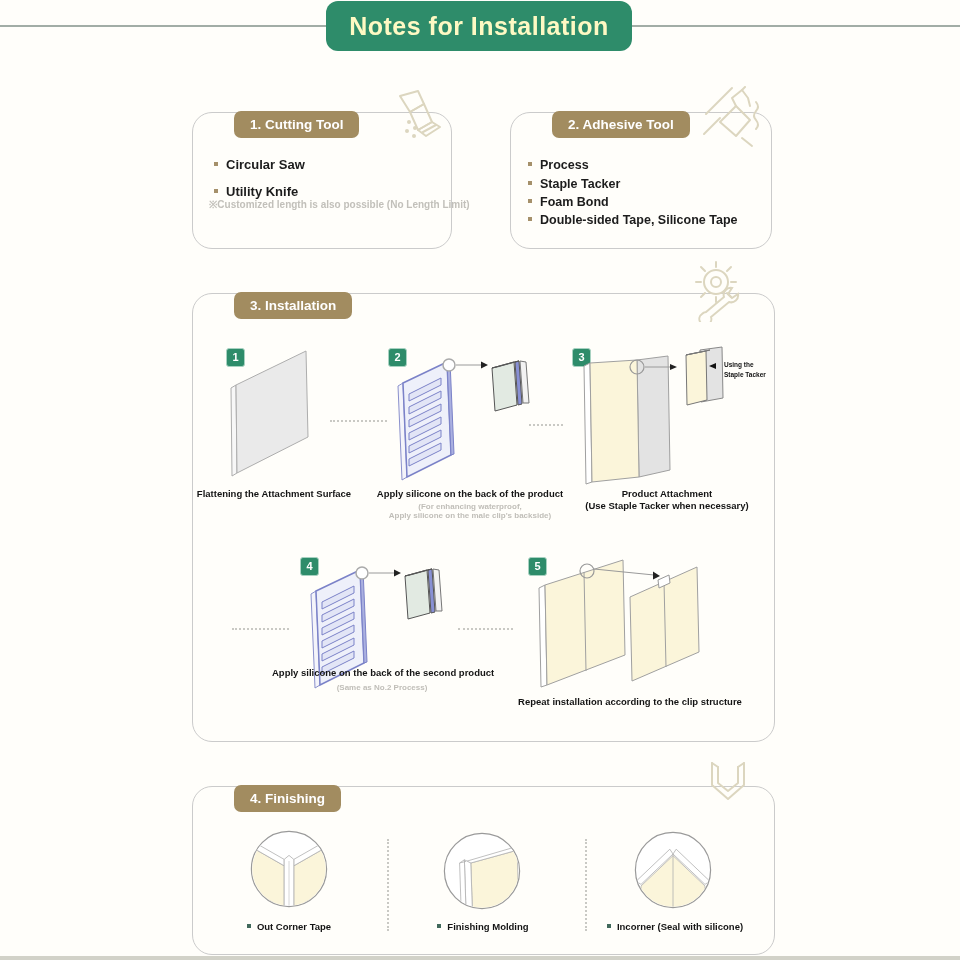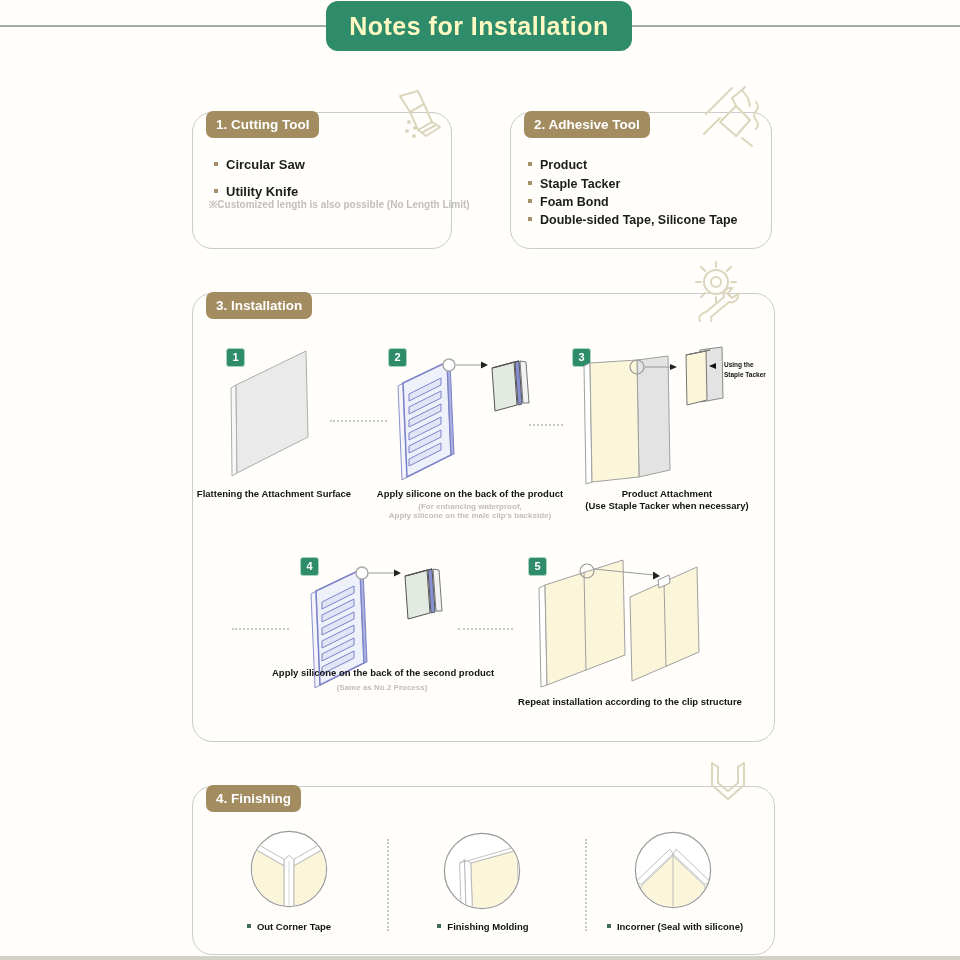--- a/index.html
+++ b/index.html
@@ -4,22 +4,22 @@
 <style>
   html,body{margin:0;padding:0;}
   body{width:960px;height:960px;background:#fffefa;font-family:"Liberation Sans",sans-serif;position:relative;overflow:hidden;}
   .abs{position:absolute;}
   
   .title-rule{top:25px;left:0;width:960px;height:2px;background:#a2ada6;}
   .page-title{left:326px;top:1px;width:306px;height:50px;background:#2e8c6a;border-radius:12px;
     color:#fef9c3;font-size:25px;font-weight:bold;text-align:center;line-height:50px;letter-spacing:.5px;}
   
   .card{border:1.5px solid #cbcbcb;border-radius:20px;background:transparent;}
-  .tab{height:27px;line-height:27px;padding:0 10px;background:#a28c60;border-radius:7px;
-    color:#fff;font-size:13.5px;font-weight:bold;white-space:nowrap;}
+  .tab{height:27px;line-height:27px;padding:0 16px;background:#a28c60;border-radius:7px;
+    color:#fff;font-size:13.5px;font-weight:bold;white-space:nowrap;margin-left:28px;}
   
   .blist{font-size:13px;font-weight:bold;color:#1c1c1c;}
   .blist .row{white-space:nowrap;}
   .dot{display:inline-block;width:4px;height:4px;background:#a5906a;margin-right:8px;vertical-align:3px;}
   .note{font-size:10px;font-weight:bold;color:#c2c0ba;white-space:nowrap;}
   
   .badge{width:17px;height:17px;background:#2e8c6a;border:1px solid #a8d2c1;border-radius:3px;
     color:#fff;font-size:11px;font-weight:bold;text-align:center;line-height:17px;}
   
   .cap{font-size:9.5px;font-weight:bold;color:#141414;text-align:center;white-space:nowrap;}
@@ -66,21 +66,21 @@
     <line x1="4" y1="28" x2="30" y2="2"></line>
     <line x1="2" y1="48" x2="18" y2="32"></line>
     <path d="M18 36 L34 20 L48 34 L34 50 Z"></path>
     <path d="M34 20 L30 12 L40 4 L46 12 L48 20"></path>
     <line x1="40" y1="4" x2="43" y2="1"></line>
     <path d="M54 16 q4 5 0 9 q-4 5 0 9 q4 5 0 9"></path>
     <line x1="40" y1="52" x2="50" y2="60"></line>
   </g>
 </svg>
 <div class="abs blist" style="left:528px;top:158px;font-size:12.5px;">
-  <div class="row"><span class="dot"></span><span>Product</span></div>
+  <div class="row"><span class="dot"></span><span>Process</span></div>
   <div class="row" style="margin-top:4.5px;"><span class="dot"></span><span>Staple Tacker</span></div>
   <div class="row" style="margin-top:4px;"><span class="dot"></span><span>Foam Bond</span></div>
   <div class="row" style="margin-top:4.5px;"><span class="dot"></span><span>Double-sided Tape, Silicone Tape</span></div>
 </div>
 
 <div class="abs card" style="left:192px;top:293px;width:581px;height:447px;"></div>
 <div class="abs tab" style="left:206px;top:292px;">3. Installation</div>
 <svg class="abs" style="left:690px;top:260px;" width="64" height="62" viewBox="0 0 64 62">
   <g fill="none" stroke="#dcd6bf" stroke-width="2" stroke-linecap="round">
     <circle cx="26" cy="22" r="12"></circle>

